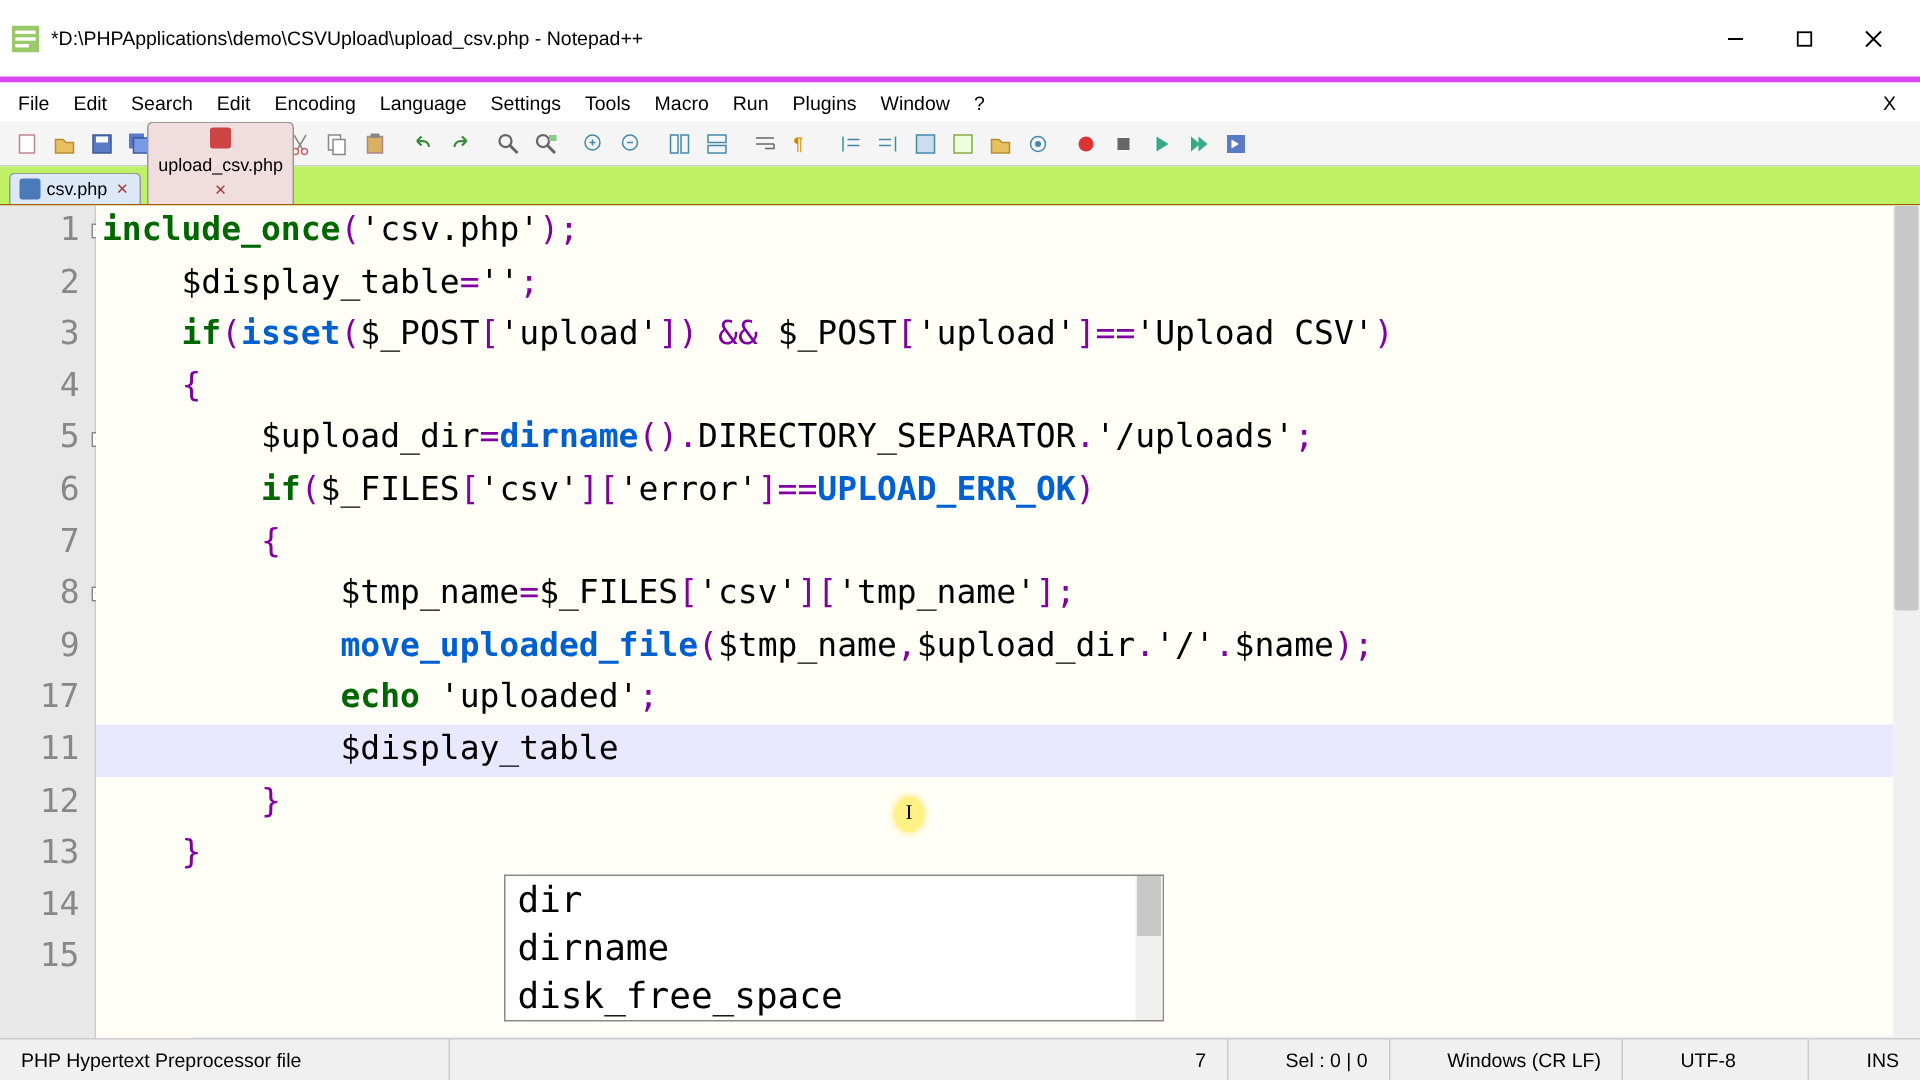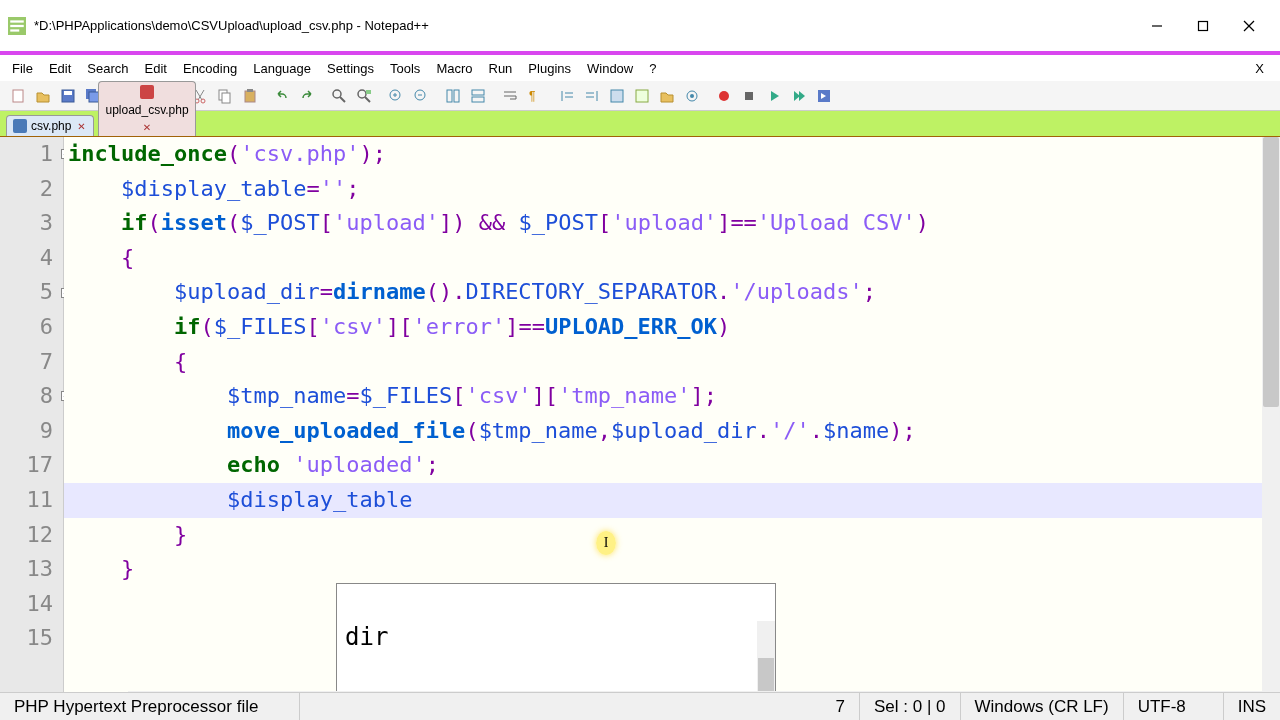--- a/index.html
+++ b/index.html
@@ -36,33 +36,33 @@
 .code-line { height: 34.6px; line-height: 34.6px; white-space: pre; padding-left: 4px; }
 .code-line.current { background: #e8e8ff; }
 .vscroll { position: absolute; right: 0; top: 0; width: 18px; height: 100%; background: #f0f0f0; }
 .vscroll-thumb { position: absolute; right: 1px; top: 0; width: 16px; height: 270px; background: #c8c8c8; border-radius: 2px; }
 .hscroll { position: absolute; left: 64px; bottom: 0; right: 18px; height: 16px; background: #f0f0f0; }
 .hscroll-thumb { position: absolute; left: 0; top: 1px; height: 14px; width: 820px; background: #c8c8c8; border-radius: 2px; }
 
 .cursor-beam { position: absolute; left: 532px; top: 394px; width: 20px; height: 24px; border-radius: 50%; background: rgba(255,240,120,.9); box-shadow: 0 0 6px rgba(255,220,60,.8); display:flex; align-items:center; justify-content:center; font-family: serif; font-size:14px; }
 
 .autocomplete { position: absolute; left: 272px; top: 446px; width: 440px; background: #fff; border: 1px solid #888; font-family: Consolas, monospace; font-size: 24px; }
-.autocomplete div { padding: 2px 8px; margin-top: 37px; }
+.autocomplete div { padding: 2px 8px; }
 .ac-scroll { position:absolute; right:0; top:0; width:18px; height:100%; background:#f0f0f0; }
 .ac-thumb { position:absolute; right:1px; top:0; width:16px; height:40px; background:#c8c8c8; }
 
-.statusbar { position: absolute; bottom: 0; left: 0; right: 0; height: 28px; background: #f0f0f0; border-top: 1px solid #ccc; display: flex; align-items: center; font-size: 17px; }
+.statusbar { position: absolute; bottom: 0; left: 0; right: 0; height: 28px; background: #f0f0f0; border-top: 1px solid #ccc; display: flex; align-items: center; font-size: 13px; gap: 24px; }
 .statusbar > div { padding: 0 14px; border-right: 1px solid #ccc; height: 100%; display: flex; align-items: center; }
 .statusbar .filler { flex: 1; border-right: none; }
 
 
 .k  { color: #006600; font-weight: bold; }     
 .fn { color: #0060d0; font-weight: bold; }     
-.v  { color: #1d4ed8; }                           
-.s  { color: #8b5cf6; }                        
+.v  { color: #000000; }                           
+.s  { color: #000000; }                        
 .op { color: #8000a0; }                        
 .t  { color: #cc0000; font-weight: bold; }     
 .p  { color: #8000a0; }                        
 .cn { color: #0060d0; font-weight: bold; }     
 </style>
 </head>
 <body>
 
 <div class="titlebar">
   <svg class="icon" viewBox="0 0 16 16">

